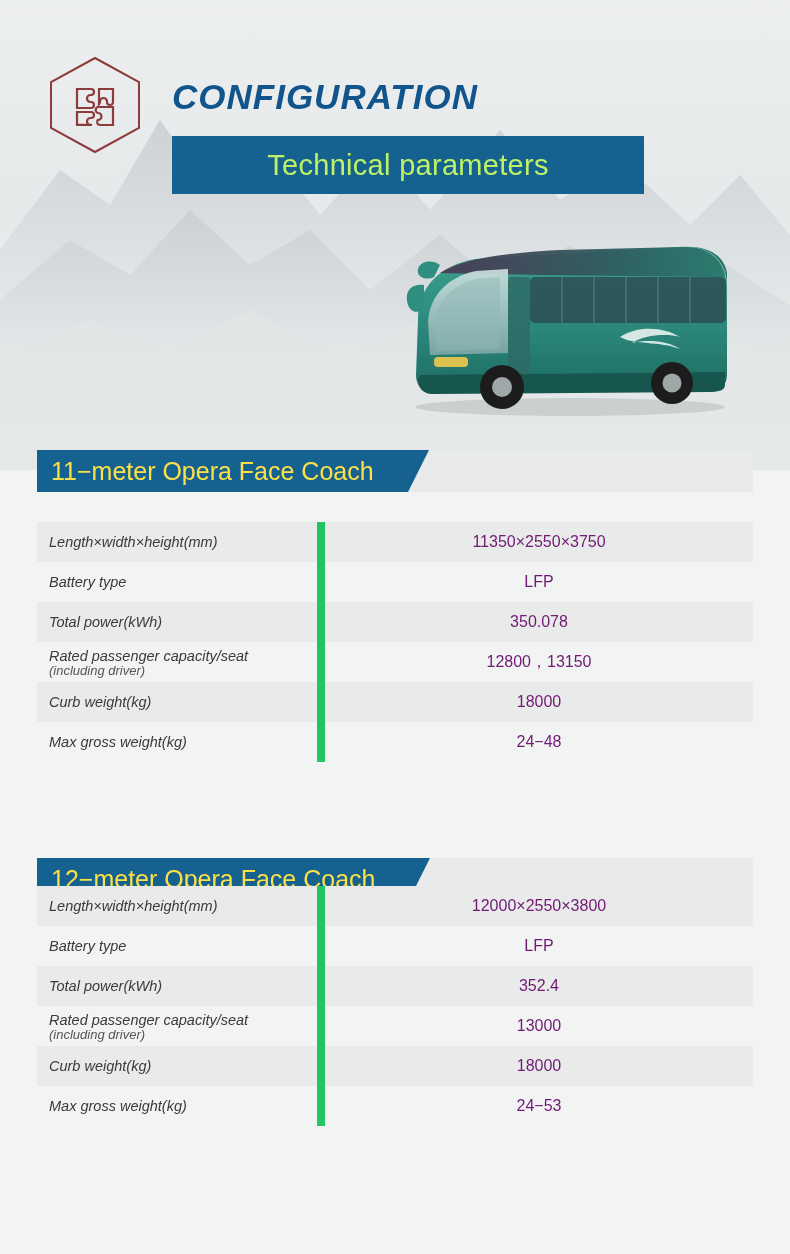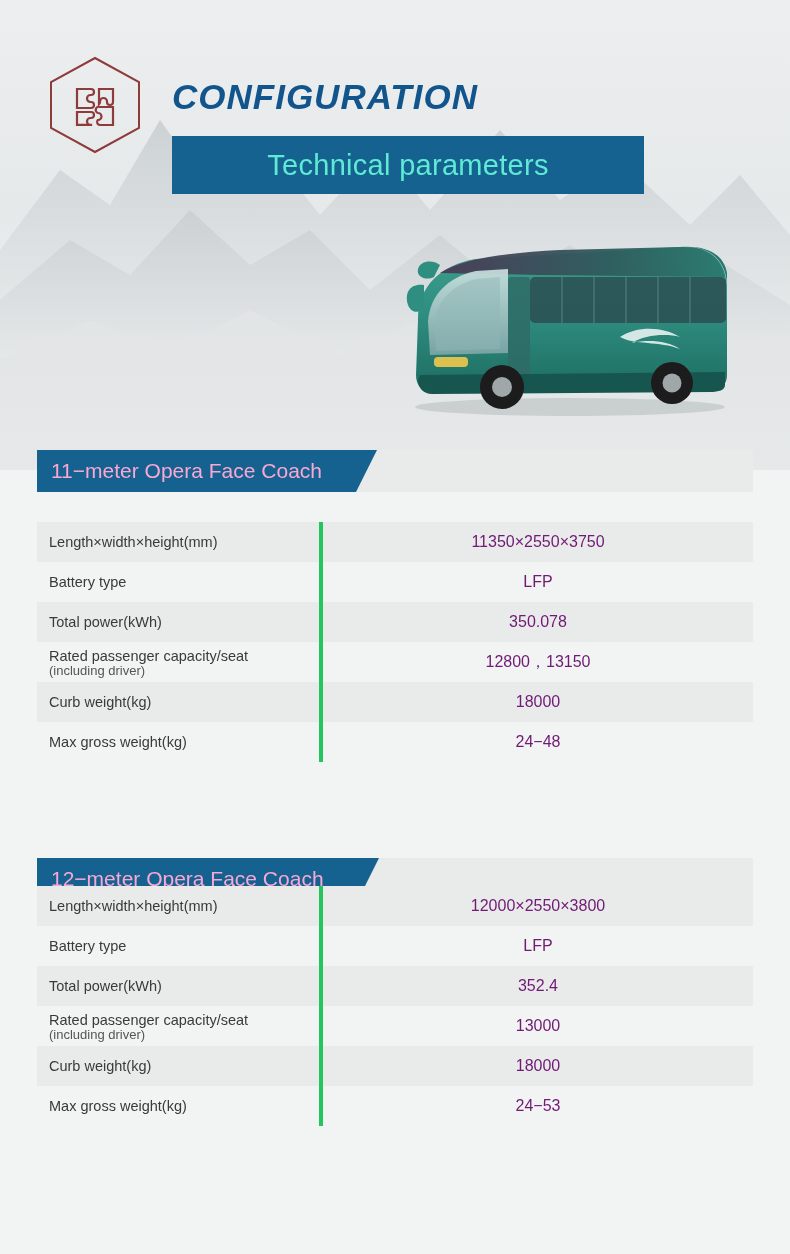--- a/index.html
+++ b/index.html
@@ -50,21 +50,21 @@
   .subtitle-bar {
     position: absolute;
     left: 172px; top: 136px;
     width: 472px; height: 58px;
     background: #15618f;
     display: flex;
     align-items: center;
     justify-content: center;
   }
   .subtitle-bar span {
-    color: #5eead4;
+    color: #bef264;
     font-size: 29px;
     letter-spacing: 0.3px;
   }
 
   
   .bus-wrap {
     position: absolute;
     left: 380px; top: 225px;
     width: 370px; height: 205px;
   }
@@ -75,22 +75,22 @@
     height: 42px;
     left: 37px;
     width: 716px;
     background: #e9eaea;
   }
   .section-head .tag {
     position: absolute;
     left: 0; top: 0;
     height: 42px;
     background: #15618f;
-    color: #f9a8d4;
-    font-size: 21px;
+    color: #fde047;
+    font-size: 25px;
     display: flex;
     align-items: center;
     padding: 0 34px 0 14px;
   }
   .section-head .tag::after {
     content: "";
     position: absolute;
     right: -21px; top: 0;
     width: 0; height: 0;
     border-style: solid;
@@ -110,21 +110,22 @@
   .spec-table tr.plain { background: #f2f3f3; }
   .spec-table td {
     font-size: 14.5px;
     color: #3a3a3a;
     padding: 0;
     vertical-align: middle;
   }
   .spec-table td.label {
     width: 284px;
     padding-left: 12px;
-    border-right: 4px solid #22c55e;
+    border-right: 8px solid #22c55e;
+    font-style: italic;
   }
   .spec-table td.value {
     text-align: center;
     font-size: 16px;
     color: #701a75;
   }
   .label .sub {
     display: block;
     font-size: 13px;
     color: #555;

